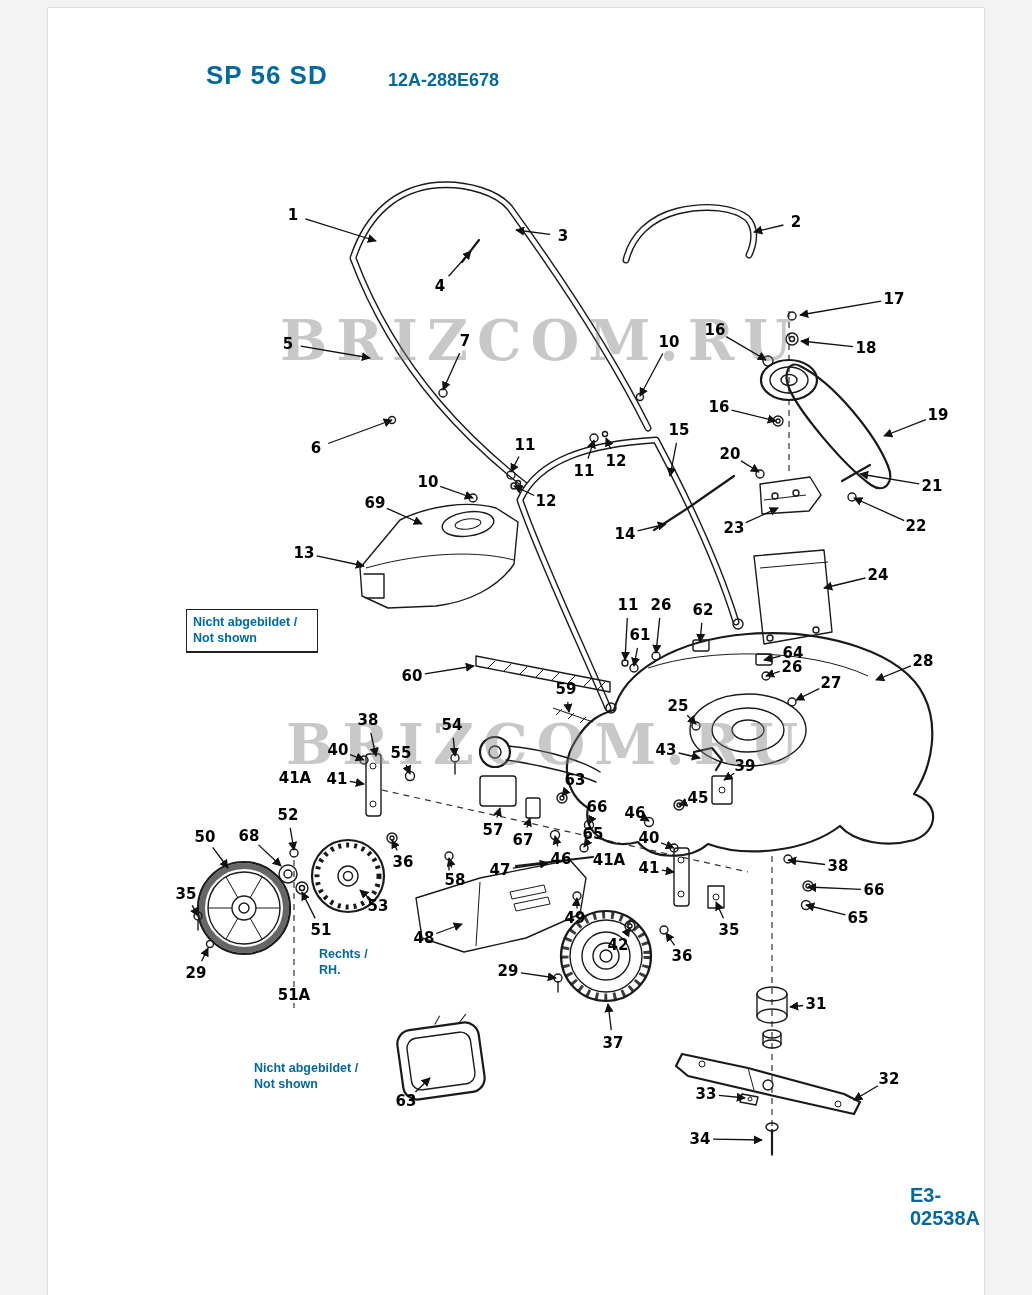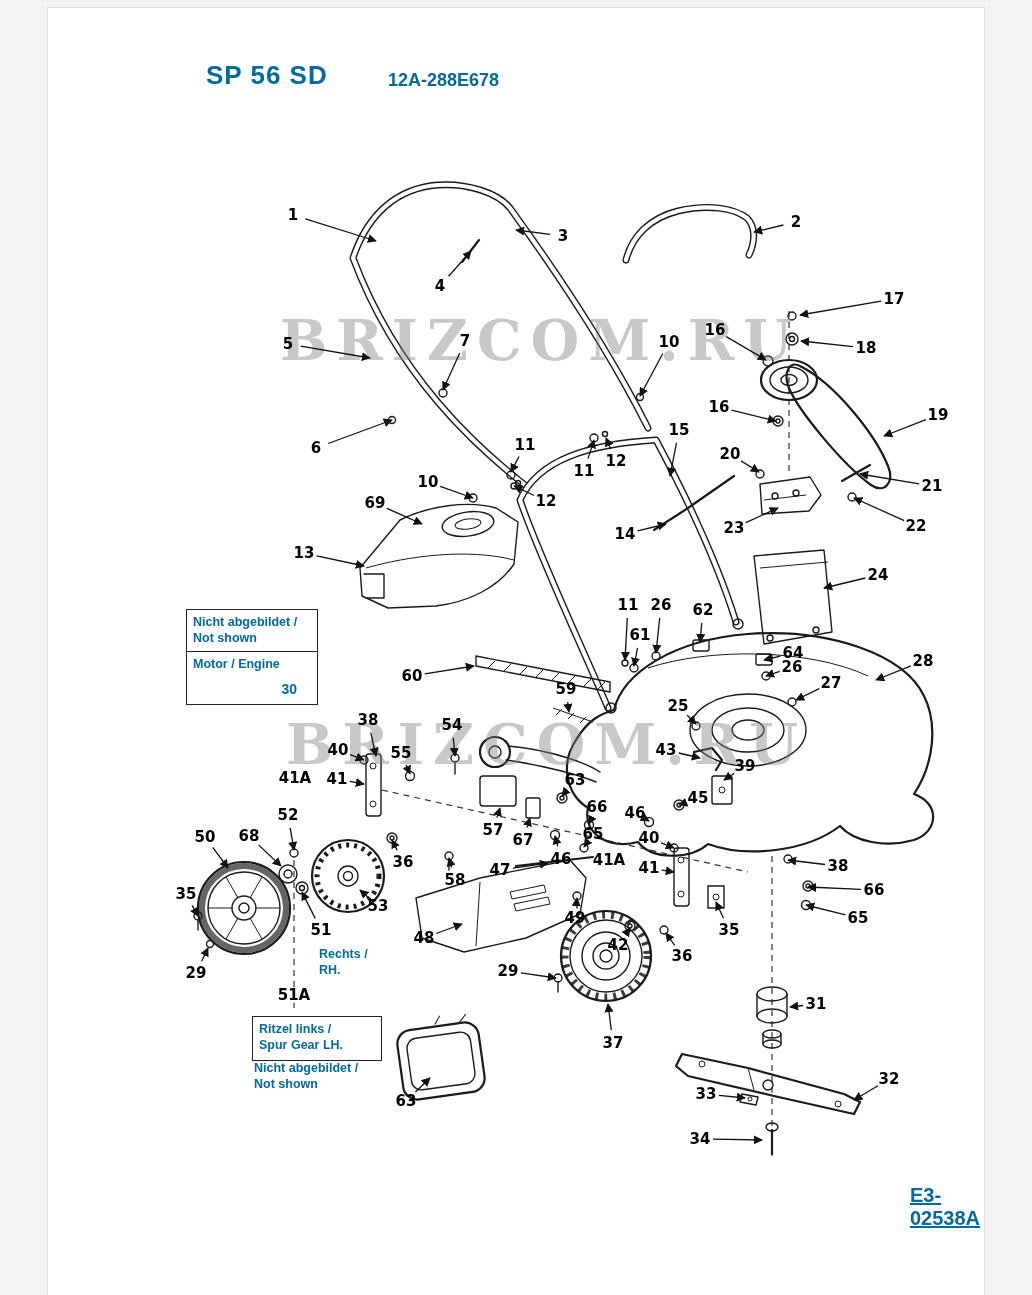--- a/index.html
+++ b/index.html
@@ -3,21 +3,21 @@
 <meta charset="utf-8">
 <style>
   html,body{margin:0;padding:0;background:#f3f3f3;}
   .page{
     position:relative;width:936px;height:1295px;margin:8px auto;
     background:#ffffff;outline:1px solid #ddd;overflow:hidden;
     font-family:"Liberation Sans",sans-serif;color:#0369a1;
   }
   .hdr-model{position:absolute;left:158px;top:52px;font-size:26px;font-weight:bold;letter-spacing:1px;}
   .hdr-part{position:absolute;left:340px;top:62px;font-size:18px;font-weight:bold;}
-  .footer-code{position:absolute;left:862px;top:1176px;font-size:20px;font-weight:bold;text-decoration:underline;}
+  .footer-code{position:absolute;left:862px;top:1176px;font-size:20px;font-weight:bold;}
   svg.diagram{position:absolute;left:0;top:0;width:1032px;height:1295px;}
 
   
   .ln{stroke:#1a1a1a;fill:none;stroke-width:1.4;stroke-linecap:round;stroke-linejoin:round;}
   .ln2{stroke:#1a1a1a;fill:none;stroke-width:2.2;stroke-linecap:round;stroke-linejoin:round;}
   .thin{stroke:#1a1a1a;fill:none;stroke-width:1;}
   .tube-o{stroke:#1a1a1a;stroke-width:7;fill:none;stroke-linecap:round;stroke-linejoin:round;}
   .tube-i{stroke:#ffffff;stroke-width:4.2;fill:none;stroke-linecap:round;stroke-linejoin:round;}
   .dash{stroke:#333;stroke-width:1.2;stroke-dasharray:6 5;fill:none;}
   .teeth{stroke:#1a1a1a;fill:none;stroke-width:5;stroke-dasharray:3 5;}
@@ -621,37 +621,27 @@
           <text x="358" y="1093" class="callout-text" text-anchor="middle" dominant-baseline="middle">63</text>
         </g>
       </g>
   </svg>
 
   <div class="note-box" style="left:138px;top:601px;width:130px;">
     <div class="nb-top">
       <div>Nicht abgebildet /</div>
       <div>Not shown</div>
     </div>
-    <div class="nb-bottom">
-      <div>Motor / Engine</div>
-      <div class="nb-num">30</div>
-    </div>
   </div>
 
   <div class="free-note" style="left:271px;top:938px;">
     <div>Rechts /</div>
     <div>RH.</div>
   </div>
 
-  <div class="note-box" style="left:204px;top:1008px;width:128px;">
-    <div class="nb-bottom" style="border:none;">
-      <div>Ritzel links /</div>
-      <div>Spur Gear LH.</div>
-    </div>
-  </div>
 
   <div class="free-note" style="left:206px;top:1052px;">
     <div>Nicht abgebildet /</div>
     <div>Not shown</div>
   </div>
 
   <div class="footer-code">E3-02538A</div>
 </div>
 
 </body></html>

